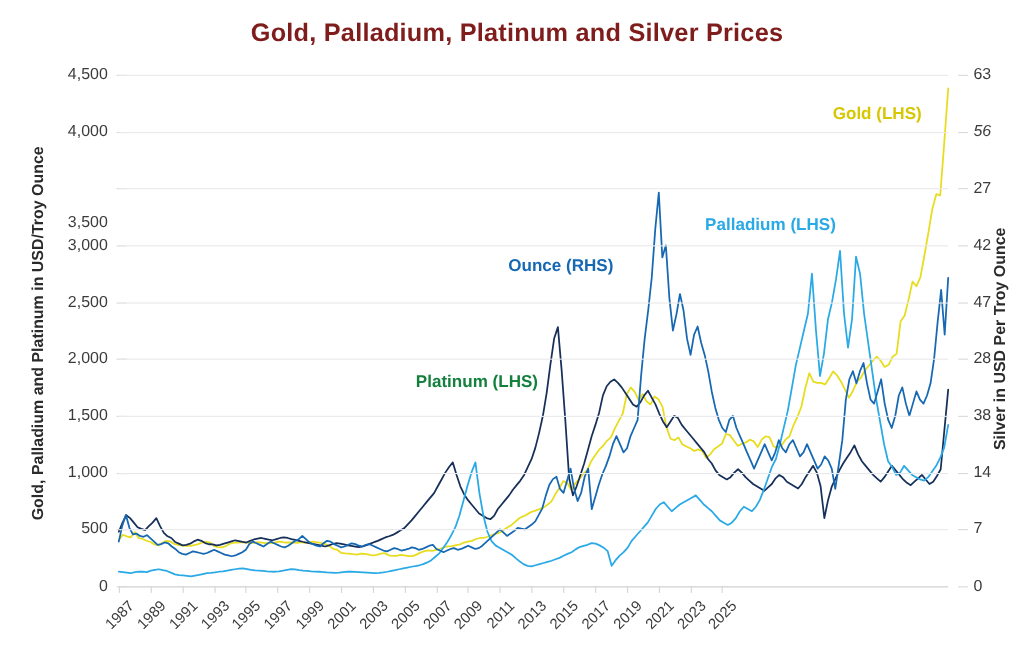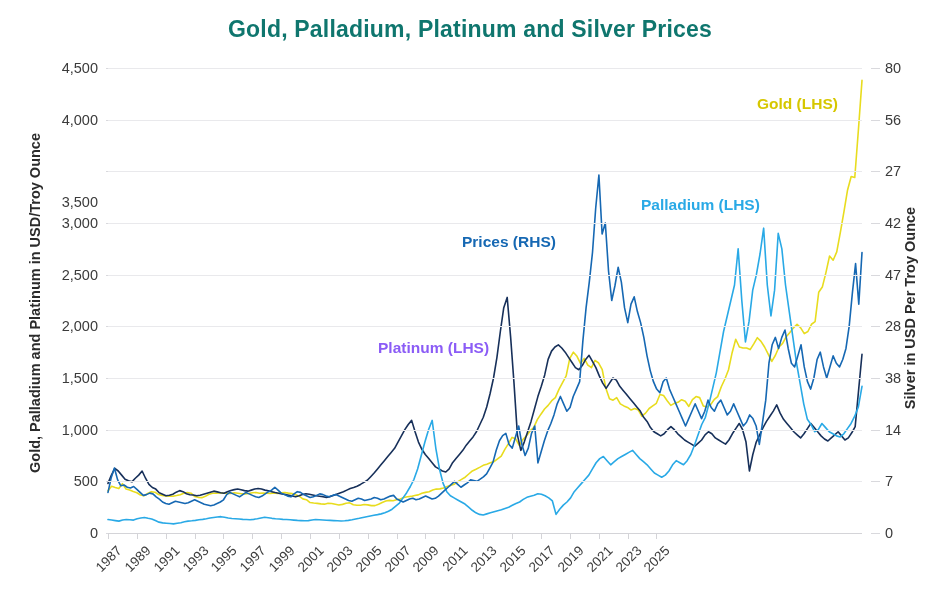--- a/index.html
+++ b/index.html
@@ -5,21 +5,21 @@
   html,body{margin:0;padding:0;}
   body{
     width:940px;height:600px;background:#ffffff;
     font-family:"Liberation Sans", sans-serif;
     overflow:hidden;position:relative;
   }
   #chart-root{position:absolute;inset:0;}
 
   .chart-title{
     position:absolute;left:0;top:16px;width:940px;text-align:center;
-    font-size:23px;font-weight:bold;color:#0f766e;letter-spacing:.2px;
+    font-size:23px;font-weight:bold;color:#7f1d1d;letter-spacing:.2px;
   }
 
   .axis-title{
     position:absolute;color:#2b2b2b;font-size:14.5px;font-weight:bold;
     white-space:nowrap;
   }
   #y-left-title{
     left:-175px;top:295px;width:420px;text-align:center;
     transform:rotate(-90deg);transform-origin:center center;
   }
@@ -46,21 +46,21 @@
   .xtickmark{position:absolute;top:533px;width:1px;height:6px;background:#d4d4d8;}
   .xlabel{
     position:absolute;font-size:13.5px;color:#3b3b3b;white-space:nowrap;
     transform:rotate(-45deg);transform-origin:right top;text-align:right;
   }
 
   .series-label{position:absolute;font-size:15.5px;font-weight:bold;white-space:nowrap;}
   #label-gold{left:757px;top:95px;color:#d6c700;}
   #label-palladium{left:641px;top:196px;color:#29a9e6;}
   #label-silver{left:462px;top:233px;color:#1668b3;}
-  #label-platinum{left:378px;top:339px;color:#8b5cf6;}
+  #label-platinum{left:378px;top:339px;color:#15803d;}
 
   svg.lines{position:absolute;left:0;top:0;width:754px;height:465px;overflow:visible;}
   svg.lines path{fill:none;stroke-width:1.6;stroke-linejoin:round;stroke-linecap:round;}
 </style>
 </head>
 <body>
 
 <div id="chart-root">
 
   <div class="chart-title">Gold, Palladium, Platinum and Silver Prices</div>
@@ -100,23 +100,23 @@
       <div class="ytick right" style="top: 310px; left: 13px;">38</div>
       <div class="tick-dash" style="top: 310px; left: -1px;"></div>
       <div class="ytick right" style="top: 258.333px; left: 13px;">28</div>
       <div class="tick-dash" style="top: 258.333px; left: -1px;"></div>
       <div class="ytick right" style="top: 206.667px; left: 13px;">47</div>
       <div class="tick-dash" style="top: 206.667px; left: -1px;"></div>
       <div class="ytick right" style="top: 155px; left: 13px;">42</div>
       <div class="tick-dash" style="top: 155px; left: -1px;"></div>
       <div class="ytick right" style="top: 103.333px; left: 13px;">27</div>
       <div class="tick-dash" style="top: 103.333px; left: -1px;"></div>
-      <div class="ytick right" style="top: 51.6667px; left: 13px;">56</div>
+      <div class="ytick right" style="top: 51.6667px; left: 13px; font-style: italic;">56</div>
       <div class="tick-dash" style="top: 51.6667px; left: -1px;"></div>
-      <div class="ytick right" style="top: 0px; left: 13px;">80</div>
+      <div class="ytick right" style="top: 0px; left: 13px;">63</div>
       <div class="tick-dash" style="top: 0px; left: -1px;"></div>
     </div>
 
   <div class="plot" id="plot">
     <svg class="lines" id="lines-svg" viewBox="0 0 754 465" preserveAspectRatio="none">
         <path d="M0.00,422.84 L3.61,418.29 L7.22,419.53 L10.82,420.57 L14.43,415.71 L18.04,421.08 L21.65,422.01 L25.25,423.56 L28.86,424.70 L32.47,426.97 L36.08,427.80 L39.68,425.42 L43.29,423.67 L46.90,424.18 L50.51,426.56 L54.11,427.39 L57.72,428.01 L61.33,428.32 L64.94,428.21 L68.55,427.49 L72.15,426.66 L75.76,425.22 L79.37,424.49 L82.98,425.22 L86.58,428.42 L90.19,429.35 L93.80,429.66 L97.41,428.32 L101.01,426.25 L104.62,425.22 L108.23,425.32 L111.84,424.91 L115.44,425.01 L119.05,425.42 L122.66,425.42 L126.27,424.80 L129.88,425.22 L133.48,425.73 L137.09,425.84 L140.70,425.42 L144.31,424.70 L147.91,424.49 L151.52,425.22 L155.13,425.01 L158.74,425.32 L162.34,425.42 L165.95,424.91 L169.56,425.42 L173.17,424.91 L176.78,424.49 L180.38,425.11 L183.99,425.63 L187.60,426.66 L191.21,428.21 L194.81,430.90 L198.42,431.73 L202.03,434.52 L205.64,435.03 L209.24,435.34 L212.85,435.86 L216.46,436.17 L220.07,435.34 L223.67,435.55 L227.28,436.27 L230.89,437.00 L234.50,436.38 L238.11,435.24 L241.71,434.83 L245.32,436.79 L248.93,437.31 L252.54,437.31 L256.14,436.48 L259.75,436.89 L263.36,437.62 L266.97,437.62 L270.57,436.17 L274.18,434.41 L277.79,432.97 L281.40,432.35 L285.00,432.76 L288.61,431.83 L292.22,430.90 L295.83,429.45 L299.44,428.73 L303.04,428.42 L306.65,427.49 L310.26,426.87 L313.87,425.22 L317.47,424.39 L321.08,423.67 L324.69,422.01 L328.30,421.08 L331.90,420.88 L335.51,419.95 L339.12,418.40 L342.73,417.36 L346.33,416.12 L349.94,413.64 L353.55,411.37 L357.16,409.20 L360.77,406.00 L364.37,402.90 L367.98,401.24 L371.59,399.38 L375.20,397.32 L378.80,396.18 L382.41,394.84 L386.02,393.49 L389.63,390.81 L393.23,388.02 L396.84,381.40 L400.45,375.62 L404.06,369.42 L407.67,370.86 L411.27,377.37 L414.88,371.48 L418.49,367.87 L422.10,362.91 L425.70,359.60 L429.31,351.64 L432.92,346.17 L436.53,341.00 L440.13,337.38 L443.74,332.73 L447.35,329.63 L450.96,321.37 L454.56,314.65 L458.17,307.93 L461.78,290.37 L465.39,284.17 L469.00,288.30 L472.60,295.53 L476.21,290.37 L479.82,297.08 L483.43,299.67 L487.03,292.43 L490.64,295.02 L494.25,301.73 L497.86,320.33 L501.46,330.67 L505.07,332.22 L508.68,329.63 L512.29,335.83 L515.89,337.90 L519.50,339.45 L523.11,342.03 L526.72,340.48 L530.33,342.03 L533.93,348.23 L537.54,345.13 L541.15,340.48 L544.76,337.90 L548.36,335.32 L551.97,326.53 L555.58,327.57 L559.19,332.73 L562.79,337.38 L566.40,335.32 L570.01,334.28 L573.62,331.70 L577.22,333.25 L580.83,338.42 L584.44,331.70 L588.05,328.60 L591.66,329.63 L595.26,337.90 L598.87,338.93 L602.48,336.87 L606.09,331.70 L609.69,328.60 L613.30,318.78 L616.91,311.03 L620.52,301.73 L624.12,284.68 L627.73,271.25 L631.34,279.00 L634.95,280.03 L638.56,280.03 L642.16,281.58 L645.77,275.90 L649.38,269.70 L652.99,273.32 L656.59,279.00 L660.20,286.23 L663.81,293.47 L667.42,287.27 L671.02,279.00 L674.63,275.38 L678.24,268.67 L681.85,264.53 L685.45,259.88 L689.06,256.27 L692.67,259.88 L696.28,265.57 L699.89,263.50 L703.49,256.27 L707.10,253.68 L710.71,224.23 L714.32,219.07 L717.92,204.60 L721.53,188.07 L725.14,192.20 L728.75,183.93 L732.35,164.30 L735.96,143.63 L739.57,121.93 L743.18,108.50 L746.78,109.53 L750.39,62.00 L754.00,12.40" stroke="#e8dc1e"></path>
         <path d="M0.00,415.40 L3.41,407.13 L6.82,400.42 L10.24,403.00 L13.65,407.13 L17.06,411.27 L20.47,412.82 L23.88,413.85 L27.29,410.23 L30.71,407.13 L34.12,403.00 L37.53,410.23 L40.94,416.43 L44.35,419.53 L47.76,421.08 L51.18,424.70 L54.59,426.25 L58.00,427.80 L61.41,427.28 L64.82,426.25 L68.24,424.18 L71.65,422.63 L75.06,423.67 L78.47,425.73 L81.88,426.77 L85.29,426.97 L88.71,427.80 L92.12,427.28 L95.53,426.25 L98.94,425.22 L102.35,424.18 L105.76,423.15 L109.18,423.87 L112.59,424.70 L116.00,425.22 L119.41,423.67 L122.82,422.43 L126.24,421.60 L129.65,421.08 L133.06,421.81 L136.47,422.63 L139.88,423.15 L143.29,422.12 L146.71,421.08 L150.12,420.57 L153.53,421.08 L156.94,422.12 L160.35,422.84 L163.76,423.67 L167.18,424.49 L170.59,425.22 L174.00,425.94 L177.41,426.56 L180.82,427.28 L184.24,428.01 L187.65,428.83 L191.06,427.80 L194.47,426.56 L197.88,425.73 L201.29,426.25 L204.71,426.97 L208.12,427.80 L211.53,428.32 L214.94,428.83 L218.35,429.35 L221.76,428.63 L225.18,427.59 L228.59,426.25 L232.00,424.91 L235.41,423.67 L238.82,422.12 L242.24,420.57 L245.65,419.53 L249.06,418.29 L252.47,416.43 L255.88,414.37 L259.29,412.30 L262.71,408.68 L266.12,405.07 L269.53,400.93 L272.94,396.80 L276.35,392.67 L279.76,388.53 L283.18,384.40 L286.59,380.27 L290.00,374.07 L293.41,367.87 L296.82,361.67 L300.24,356.50 L303.65,352.37 L307.06,363.73 L310.47,374.07 L313.88,381.30 L317.29,386.47 L320.71,390.60 L324.12,394.73 L327.53,398.87 L330.94,400.93 L334.35,403.00 L337.76,404.03 L341.18,400.93 L344.59,394.73 L348.00,390.60 L351.41,386.47 L354.82,382.33 L358.24,377.17 L361.65,373.03 L365.06,368.90 L368.47,363.73 L371.88,356.50 L375.29,349.27 L378.71,338.93 L382.12,325.50 L385.53,310.00 L388.94,289.33 L392.35,263.50 L395.76,239.73 L399.18,229.40 L402.59,268.67 L406.00,315.17 L409.41,366.83 L412.82,382.33 L416.24,374.07 L419.65,363.73 L423.06,353.40 L426.47,341.00 L429.88,328.60 L433.29,318.27 L436.71,306.90 L440.12,291.40 L443.53,283.13 L446.94,279.00 L450.35,276.93 L453.76,280.03 L457.18,284.17 L460.59,289.33 L464.00,294.50 L467.41,299.67 L470.82,301.73 L474.24,297.60 L477.65,291.40 L481.06,287.27 L484.47,293.47 L487.88,299.67 L491.29,307.93 L494.71,315.17 L498.12,320.33 L501.53,315.17 L504.94,310.00 L508.35,312.07 L511.76,318.27 L515.18,322.40 L518.59,326.53 L522.00,330.67 L525.41,334.80 L528.82,338.93 L532.24,343.07 L535.65,349.27 L539.06,353.40 L542.47,359.60 L545.88,363.73 L549.29,365.80 L552.71,367.87 L556.12,365.80 L559.53,361.67 L562.94,358.57 L566.35,361.67 L569.76,365.80 L573.18,368.90 L576.59,372.00 L580.00,374.07 L583.41,376.13 L586.82,378.20 L590.24,375.10 L593.65,372.00 L597.06,366.83 L600.47,363.73 L603.88,365.80 L607.29,369.93 L610.71,372.00 L614.12,374.07 L617.53,376.13 L620.94,372.00 L624.35,365.80 L627.76,360.63 L631.18,355.47 L634.59,361.67 L638.00,374.07 L641.41,403.00 L644.82,386.47 L648.24,374.07 L651.65,366.83 L655.06,359.60 L658.47,353.40 L661.88,348.23 L665.29,343.07 L668.71,336.87 L672.12,345.13 L675.53,351.33 L678.94,355.47 L682.35,359.60 L685.76,363.73 L689.18,366.83 L692.59,369.93 L696.00,365.80 L699.41,360.63 L702.82,355.47 L706.24,359.60 L709.65,363.73 L713.06,367.87 L716.47,370.97 L719.88,373.03 L723.29,369.93 L726.71,366.83 L730.12,363.73 L733.53,367.87 L736.94,372.00 L740.35,369.93 L743.76,364.77 L747.18,358.57 L750.59,322.40 L754.00,286.23" stroke="#17305a"></path>
         <path d="M0.00,451.57 L3.64,452.08 L7.29,452.60 L10.93,453.12 L14.57,452.08 L18.21,451.57 L21.86,451.77 L25.50,452.08 L29.14,450.74 L32.78,450.02 L36.43,449.50 L40.07,450.33 L43.71,451.05 L47.35,452.60 L51.00,454.15 L54.64,454.87 L58.28,455.18 L61.92,455.49 L65.57,455.91 L69.21,455.29 L72.85,454.67 L76.49,453.84 L80.14,453.12 L83.78,452.81 L87.42,452.39 L91.06,451.77 L94.71,451.36 L98.35,450.74 L101.99,450.02 L105.63,449.50 L109.28,448.98 L112.92,448.67 L116.56,449.29 L120.20,450.02 L123.85,450.53 L127.49,450.74 L131.13,451.05 L134.77,451.36 L138.42,451.57 L142.06,451.77 L145.70,451.36 L149.34,450.74 L152.99,450.02 L156.63,449.29 L160.27,449.71 L163.91,450.33 L167.56,450.74 L171.20,451.05 L174.84,451.36 L178.48,451.57 L182.13,451.77 L185.77,452.08 L189.41,452.39 L193.05,452.60 L196.70,452.81 L200.34,452.60 L203.98,452.08 L207.62,451.57 L211.27,451.77 L214.91,451.98 L218.55,452.19 L222.19,452.39 L225.84,452.60 L229.48,452.81 L233.12,453.01 L236.76,452.81 L240.41,452.39 L244.05,451.77 L247.69,451.05 L251.33,450.33 L254.98,449.50 L258.62,448.67 L262.26,447.95 L265.90,447.23 L269.55,446.61 L273.19,445.88 L276.83,444.85 L280.47,443.30 L284.12,441.23 L287.76,438.13 L291.40,435.03 L295.04,429.87 L298.69,424.70 L302.33,418.50 L305.97,411.27 L309.61,400.93 L313.26,387.50 L316.90,374.07 L320.54,361.67 L324.18,352.37 L327.83,380.27 L331.47,400.93 L335.11,415.40 L338.75,423.67 L342.40,427.80 L346.04,429.87 L349.68,431.93 L353.32,434.00 L356.97,436.07 L360.61,439.17 L364.25,442.27 L367.89,444.85 L371.54,446.40 L375.18,446.92 L378.82,445.88 L382.46,444.85 L386.11,443.82 L389.75,442.78 L393.39,441.75 L397.03,440.41 L400.68,439.17 L404.32,437.31 L407.96,435.55 L411.60,434.00 L415.25,431.42 L418.89,429.35 L422.53,428.32 L426.17,427.28 L429.82,425.73 L433.46,426.25 L437.10,427.80 L440.74,429.87 L444.39,432.97 L448.03,446.40 L451.67,441.23 L455.31,437.10 L458.96,434.00 L462.60,429.87 L466.24,423.67 L469.88,419.53 L473.53,415.40 L477.17,411.27 L480.81,407.13 L484.45,400.93 L488.10,394.73 L491.74,390.60 L495.38,388.53 L499.02,392.67 L502.67,396.80 L506.31,393.70 L509.95,390.60 L513.59,388.53 L517.24,386.47 L520.88,384.40 L524.52,382.33 L528.16,386.47 L531.81,390.60 L535.45,393.70 L539.09,396.80 L542.73,400.93 L546.38,405.07 L550.02,407.13 L553.66,409.20 L557.30,407.13 L560.95,403.00 L564.59,396.80 L568.23,392.67 L571.87,394.73 L575.52,396.80 L579.16,392.67 L582.80,386.47 L586.44,377.17 L590.09,366.83 L593.73,356.50 L597.37,349.27 L601.01,335.83 L604.66,320.33 L608.30,304.83 L611.94,284.17 L615.58,263.50 L619.23,248.00 L622.87,232.50 L626.51,217.00 L630.15,180.83 L633.80,232.50 L637.44,273.83 L641.08,253.17 L644.72,222.17 L648.37,206.67 L652.01,186.00 L655.65,160.17 L659.29,217.00 L662.94,248.00 L666.58,222.17 L670.22,165.33 L673.86,180.83 L677.51,217.00 L681.15,242.83 L684.79,268.67 L688.43,294.50 L692.08,315.17 L695.72,335.83 L699.36,351.33 L703.00,356.50 L706.65,363.73 L710.29,361.67 L713.93,355.47 L717.57,359.60 L721.22,363.73 L724.86,365.80 L728.50,367.87 L732.14,368.90 L735.79,365.80 L739.43,360.63 L743.07,355.47 L746.71,348.23 L750.36,338.93 L754.00,318.27" stroke="#29a9e6"></path>
         <path d="M0.00,424.40 L3.21,409.64 L6.42,400.05 L9.63,411.86 L12.83,417.76 L16.04,417.02 L19.25,419.24 L22.46,419.98 L25.67,418.50 L28.88,421.45 L32.09,424.40 L35.29,427.36 L38.50,426.62 L41.71,425.14 L44.92,425.88 L48.13,428.83 L51.34,431.05 L54.54,434.00 L57.75,435.48 L60.96,436.21 L64.17,434.74 L67.38,433.26 L70.59,434.00 L73.80,434.74 L77.00,435.48 L80.21,434.74 L83.42,433.26 L86.63,431.79 L89.84,433.26 L93.05,434.74 L96.26,436.21 L99.46,436.95 L102.67,437.69 L105.88,436.95 L109.09,435.48 L112.30,434.00 L115.51,431.79 L118.71,426.62 L121.92,424.40 L125.13,425.88 L128.34,427.36 L131.55,428.83 L134.76,426.62 L137.97,424.40 L141.17,425.88 L144.38,427.36 L147.59,428.83 L150.80,429.57 L154.01,428.10 L157.22,425.88 L160.43,423.67 L163.63,422.19 L166.84,419.24 L170.05,422.19 L173.26,425.14 L176.47,426.62 L179.68,428.10 L182.89,428.83 L186.09,425.88 L189.30,423.67 L192.51,424.40 L195.72,426.62 L198.93,428.10 L202.14,429.57 L205.34,428.83 L208.55,427.36 L211.76,425.88 L214.97,426.62 L218.18,428.10 L221.39,428.83 L224.60,427.36 L227.80,426.62 L231.01,428.10 L234.22,429.57 L237.43,431.05 L240.64,432.52 L243.85,433.26 L247.06,431.79 L250.26,430.31 L253.47,431.05 L256.68,432.52 L259.89,431.79 L263.10,431.05 L266.31,429.57 L269.51,430.31 L272.72,431.79 L275.93,431.05 L279.14,429.57 L282.35,428.10 L285.56,427.36 L288.77,431.05 L291.97,432.52 L295.18,434.00 L298.39,432.52 L301.60,431.05 L304.81,430.31 L308.02,431.79 L311.23,431.05 L314.43,429.57 L317.64,428.10 L320.85,429.57 L324.06,431.05 L327.27,430.31 L330.48,428.10 L333.69,425.14 L336.89,422.19 L340.10,419.24 L343.31,416.29 L346.52,413.33 L349.73,416.29 L352.94,419.24 L356.14,417.02 L359.35,414.81 L362.56,411.86 L365.77,412.60 L368.98,413.33 L372.19,411.12 L375.40,408.90 L378.60,405.95 L381.81,400.05 L385.02,394.14 L388.23,382.33 L391.44,372.74 L394.65,367.57 L397.86,365.36 L401.06,376.43 L404.27,380.12 L407.48,369.05 L410.69,357.98 L413.90,376.43 L417.11,387.50 L420.31,380.12 L423.52,365.36 L426.73,357.98 L429.94,394.88 L433.15,383.81 L436.36,372.74 L439.57,363.14 L442.77,355.76 L445.98,346.90 L449.19,335.83 L452.40,328.45 L455.61,335.83 L458.82,343.21 L462.03,339.52 L465.23,328.45 L468.44,321.07 L471.65,313.69 L474.86,273.10 L478.07,239.88 L481.28,214.05 L484.49,184.52 L487.69,140.24 L490.90,107.02 L494.11,166.07 L497.32,155.00 L500.53,202.98 L503.74,232.50 L506.94,217.74 L510.15,199.29 L513.36,214.05 L516.57,239.88 L519.78,254.64 L522.99,236.19 L526.20,228.81 L529.40,243.57 L532.61,254.64 L535.82,269.40 L539.03,287.86 L542.24,302.62 L545.45,313.69 L548.66,321.07 L551.86,324.76 L555.07,313.69 L558.28,310.00 L561.49,321.07 L564.70,328.45 L567.91,335.83 L571.11,343.21 L574.32,350.60 L577.53,357.98 L580.74,350.60 L583.95,343.21 L587.16,335.83 L590.37,343.21 L593.57,350.60 L596.78,343.21 L599.99,332.14 L603.20,339.52 L606.41,343.21 L609.62,335.83 L612.83,332.14 L616.03,339.52 L619.24,346.90 L622.45,343.21 L625.66,335.83 L628.87,343.21 L632.08,350.60 L635.29,357.98 L638.49,354.29 L641.70,346.90 L644.91,350.60 L648.12,357.98 L651.33,376.43 L654.54,354.29 L657.74,332.14 L660.95,295.24 L664.16,276.79 L667.37,269.40 L670.58,280.48 L673.79,269.40 L677.00,262.02 L680.20,280.48 L683.41,295.24 L686.62,298.93 L689.83,287.86 L693.04,276.79 L696.25,298.93 L699.46,313.69 L702.66,321.07 L705.87,310.00 L709.08,291.55 L712.29,284.17 L715.50,298.93 L718.71,310.00 L721.91,298.93 L725.12,287.86 L728.33,295.24 L731.54,298.93 L734.75,291.55 L737.96,280.48 L741.17,258.33 L744.37,225.12 L747.58,195.60 L750.79,236.19 L754.00,184.52" stroke="#1668b3"></path>
       </svg>
@@ -170,17 +170,17 @@
       <div class="xlabel" style="left: 535.78px; top: 543px; width: 40px;">2019</div>
       <div class="xtickmark" style="left: 598.641px;"></div>
       <div class="xlabel" style="left: 564.641px; top: 543px; width: 40px;">2021</div>
       <div class="xtickmark" style="left: 627.502px;"></div>
       <div class="xlabel" style="left: 593.502px; top: 543px; width: 40px;">2023</div>
       <div class="xtickmark" style="left: 656.364px;"></div>
       <div class="xlabel" style="left: 622.364px; top: 543px; width: 40px;">2025</div>
     </div>
 
   <div class="series-label" id="label-platinum">Platinum (LHS)</div>
-  <div class="series-label" id="label-silver">Prices (RHS)</div>
+  <div class="series-label" id="label-silver">Ounce (RHS)</div>
   <div class="series-label" id="label-palladium">Palladium (LHS)</div>
   <div class="series-label" id="label-gold">Gold (LHS)</div>
 
 </div>
 
 </body></html>

